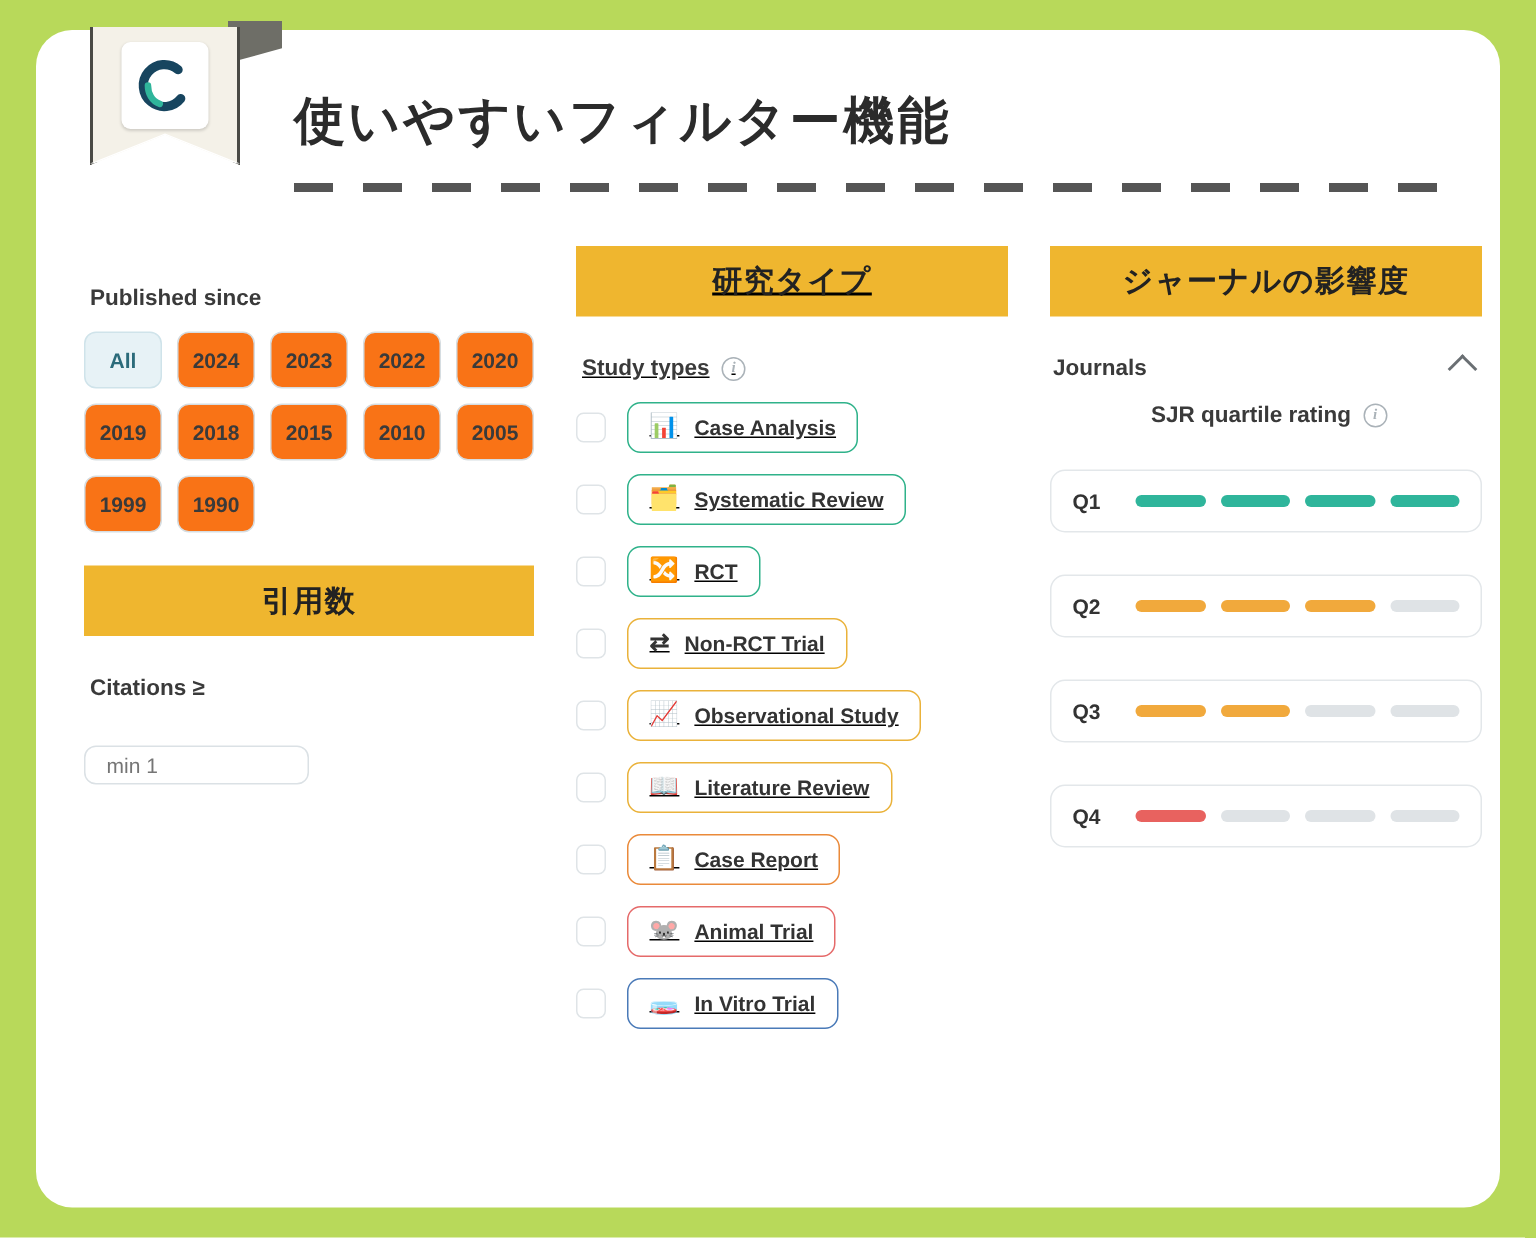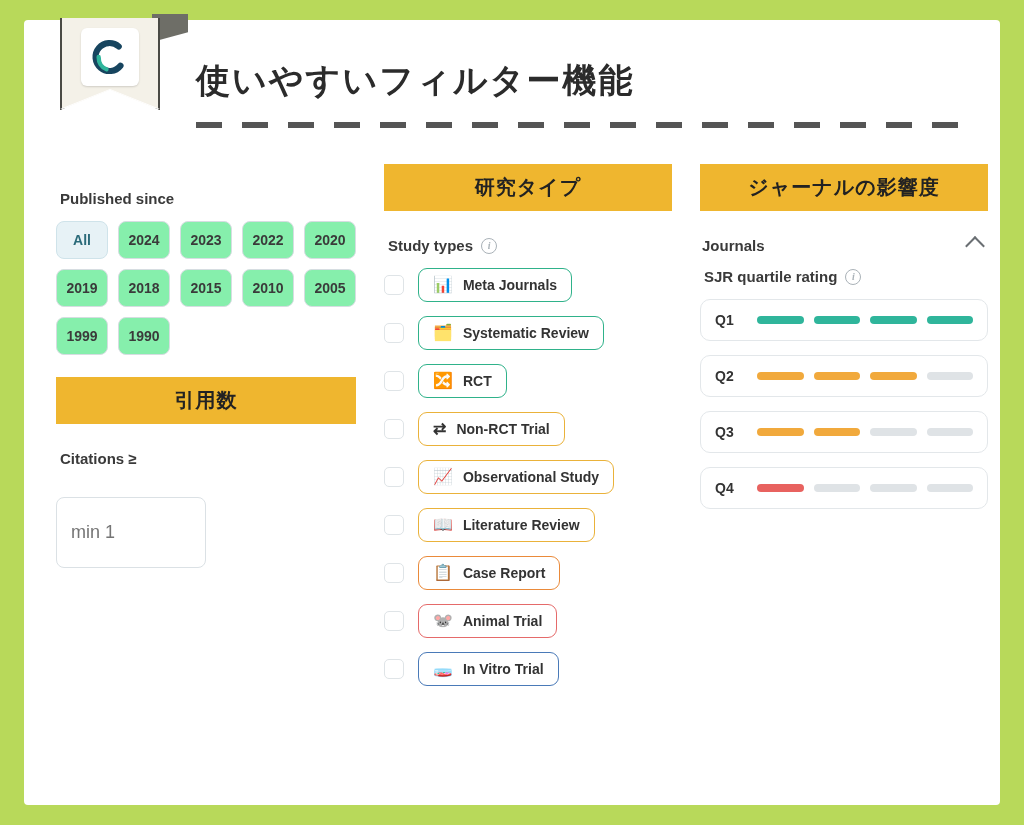--- a/index.html
+++ b/index.html
@@ -11,21 +11,21 @@
     overflow: hidden;
     position: relative;
   }
   .card {
     position: absolute;
     left: 24px;
     top: 20px;
     right: 24px;
     bottom: 20px;
     background: #ffffff;
-    border-radius: 4px;
+    border-radius: 24px;
     padding: 32px 32px 32px 32px;
   }
 
   
   .ribbon {
     position: absolute;
     left: 36px;
     top: -2px;
     width: 100px;
     height: 92px;
@@ -80,21 +80,21 @@
     margin-left:140px;
     height:6px;
     background-image: repeating-linear-gradient(90deg,#555 0 26px, transparent 26px 46px);
   }
 
   .cols{
     display:flex; gap:28px; margin-top:36px;
   }
   .col{ flex:0 0 auto; }
   .col1{ width:300px; }
-  .col2{ width:288px; }
+  .col2{ width:288px;text-decoration:underline; }
   .col3{ width:288px; }
 
   .section-header{
     background:#efb62f;
     color:#222;
     font-size:20px;
     font-weight:700;
     text-align:center;
     padding:10px 8px;
     letter-spacing:1px;
@@ -111,31 +111,31 @@
     font-size:10px; color:#aab2b8; font-style:italic; font-family:Georgia,serif;
   }
 
   .year-grid{
     display:grid; grid-template-columns: repeat(5, 1fr); gap:10px;
   }
   .year-chip{
     border:1px solid #d6dde1; border-radius:8px;
     padding:10px 0; text-align:center;
     font-size:14px; font-weight:700; color:#3a3a3a;
-    cursor:pointer; background:#86efac;
+    cursor:pointer; background:#f97316;
   }
   .year-chip.selected{
     background:#e7f2f6; border-color:#cfe3ea; color:#2b6b7a;
   }
 
   .citations-box{ margin-top:13px; }
   .citations-input{
     margin-top:16px; width:150px;
     border:1px solid #dbe1e5; border-radius:8px;
-    padding:24px 14px; font-size:18px; color:#4d7c0f;
+    padding:4px 14px; font-size:14px; color:#4d7c0f;
   }
 
   
   .st-list{ display:flex; flex-direction:column; gap:14px; margin-top:4px; }
   .st-row{ display:flex; align-items:center; gap:14px; }
   .st-check{
     width:20px; height:20px; border:1.6px solid #dfe4e7; border-radius:5px; background:#fff;
     flex:0 0 auto;
   }
   .st-pill{
@@ -157,20 +157,21 @@
     margin: 26px 2px 14px 2px;
     font-size:15px; font-weight:700; color:#3a3a3a;text-align:right;
   }
   .chev-up{ width:14px; height:14px; border-left:2px solid #6a6f73; border-top:2px solid #6a6f73; transform:rotate(45deg); margin-right:4px; }
 
   .sjr-row{
     display:flex; align-items:center; gap:14px;
     border:1px solid #e3e7ea; border-radius:10px;
     padding:12px 14px; margin-bottom:14px;
     cursor:pointer;
+    margin-top:28px;
   }
   .sjr-label{ width:28px; font-size:14px; font-weight:700; color:#333; }
   .sjr-bars{ display:flex; gap:10px; flex:1; }
   .sjr-seg{ height:8px; border-radius:5px; flex:1; }
   .seg-teal  { background:#2fb59b; }
   .seg-amber { background:#f1a93c; }
   .seg-red   { background:#e8625f; }
   .seg-muted { background:#dfe3e6; }
 
 </style>
@@ -224,21 +225,21 @@
       <div class="section-header">研究タイプ</div>
       <div class="panel-label">
         <span>Study types</span>
         <span class="info-icon">i</span>
       </div>
       <div class="st-list" id="st-list">
           <div class="st-row">
             <div class="st-check"></div>
             <div class="st-pill c-green">
               <span class="emoji">📊</span>
-              <span>Meta Journals</span>
+              <span>Case Analysis</span>
             </div>
           </div>
           <div class="st-row">
             <div class="st-check"></div>
             <div class="st-pill c-green">
               <span class="emoji">🗂️</span>
               <span>Systematic Review</span>
             </div>
           </div>
           <div class="st-row">
@@ -292,21 +293,21 @@
           </div>
         </div>
     </div>
 
     <div class="col col3">
       <div class="section-header">ジャーナルの影響度</div>
       <div class="journals-header">
         <span>Journals</span>
         <span class="chev-up"></span>
       </div>
-      <div class="panel-label" style="margin-top:4px;">
+      <div class="panel-label" style="margin-top:4px;justify-content:center;">
         <span>SJR quartile rating</span>
         <span class="info-icon">i</span>
       </div>
       <div id="sjr-list">
           <div class="sjr-row">
             <div class="sjr-label">Q1</div>
             <div class="sjr-bars">
               <div class="sjr-seg seg-teal"></div>
               <div class="sjr-seg seg-teal"></div>
               <div class="sjr-seg seg-teal"></div>

